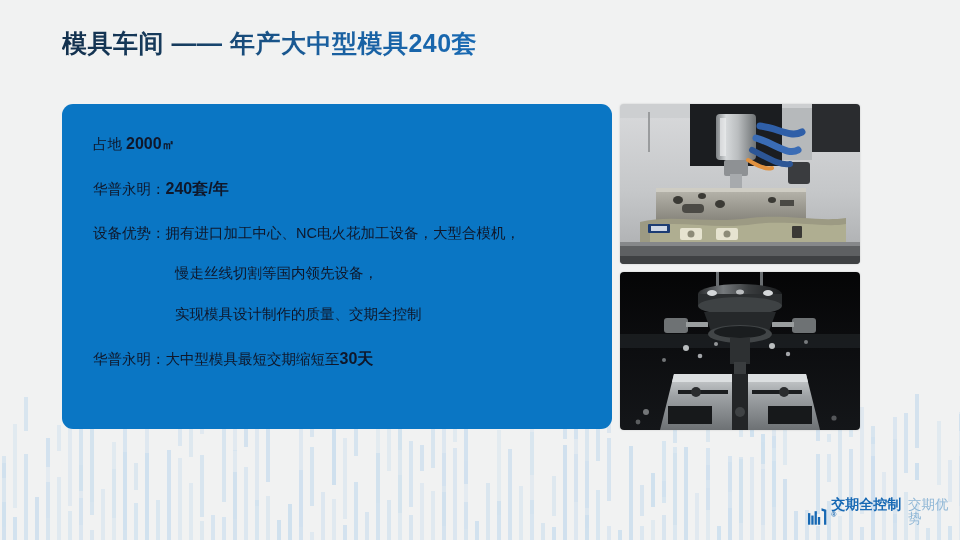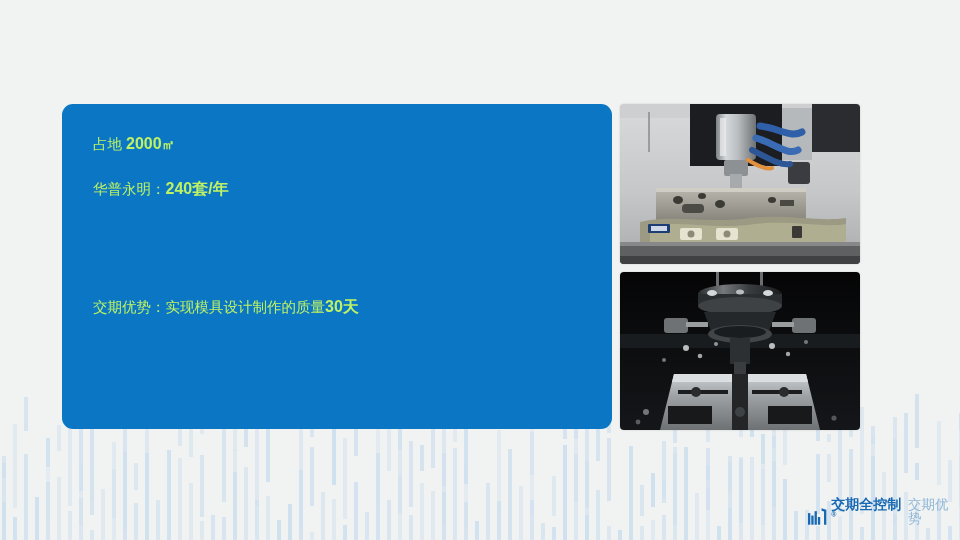--- a/index.html
+++ b/index.html
@@ -67,21 +67,21 @@
     background: #0a76c4;
     border-radius: 11px;
   }
   .card-inner {
     position: absolute;
     left: 31px;
     top: 30px;
     right: 18px;
   }
   .line {
-    color: #bef264;
+    color: #0f172a;
     font-size: 14.5px;
     line-height: 1.2;
     white-space: nowrap;
   }
   .line.indent {
     padding-left: 82px;
   }
   .gap-lg { height: 26px; }
   .gap-md { height: 23px; }
   .b { font-weight: bold; }
@@ -315,31 +315,37 @@
       <div class="bar" style="left: 926px; bottom: 0px; height: 12px; background: rgb(207, 224, 238); opacity: 0.74;"></div>
       <div class="bar" style="left: 937px; bottom: 0px; height: 41px; background: rgb(207, 224, 238); opacity: 0.73;"></div>
       <div class="bar" style="left: 937px; bottom: 55px; height: 64px; background: rgb(207, 224, 238); opacity: 0.46;"></div>
       <div class="bar" style="left: 948px; bottom: 0px; height: 14px; background: rgb(207, 224, 238); opacity: 0.87;"></div>
       <div class="bar" style="left: 948px; bottom: 38px; height: 42px; background: rgb(207, 224, 238); opacity: 0.55;"></div>
       <div class="bar" style="left: 959px; bottom: 0px; height: 84px; background: rgb(207, 224, 238); opacity: 0.48;"></div>
       <div class="bar" style="left: 959px; bottom: 109px; height: 17px; background: rgb(207, 224, 238); opacity: 0.94;"></div>
       <div class="bar" style="left: 959px; bottom: 34px; height: 94px; background: rgb(207, 224, 238); opacity: 0.51;"></div>
     </div>
 
+  <div class="title-wrap">
+    <div class="title">模具车间 —— 年产大中型模具240套</div>
+  </div>
 
   <div class="card">
     <div class="card-inner" id="cardInner">
         <div class="line"><span>占地 </span><span class="big">2000</span><span class="sup b">㎡</span></div>
         <div class="gap-lg"></div>
         <div class="line"><span>华普永明：</span><span class="big">240套/年</span></div>
         <div class="gap-lg"></div>
+        <div class="line"><span>设备优势：拥有进口加工中心、NC电火花加工设备，大型合模机，</span></div>
         <div class="gap-md"></div>
+        <div class="line indent"><span>慢走丝线切割等国内领先设备，</span></div>
         <div class="gap-md"></div>
+        <div class="line indent"><span>实现模具设计制作的质量、交期全控制</span></div>
         <div class="gap-lg"></div>
-        <div class="line"><span>交期优势：实现模具设计制作的质量</span><span class="big">30天</span></div>
+        <div class="line"><span>华普永明：大中型模具最短交期缩短至</span><span class="big">30天</span></div>
       </div>
   </div>
 
   <div class="photo photo-top">
     <svg viewBox="0 0 240 160" preserveAspectRatio="none">
       <defs>
         <linearGradient id="wallG" x1="0" y1="0" x2="0" y2="1">
           <stop offset="0%" stop-color="#d9dadc"></stop>
           <stop offset="55%" stop-color="#c5c7c9"></stop>
           <stop offset="100%" stop-color="#a9abad"></stop>

